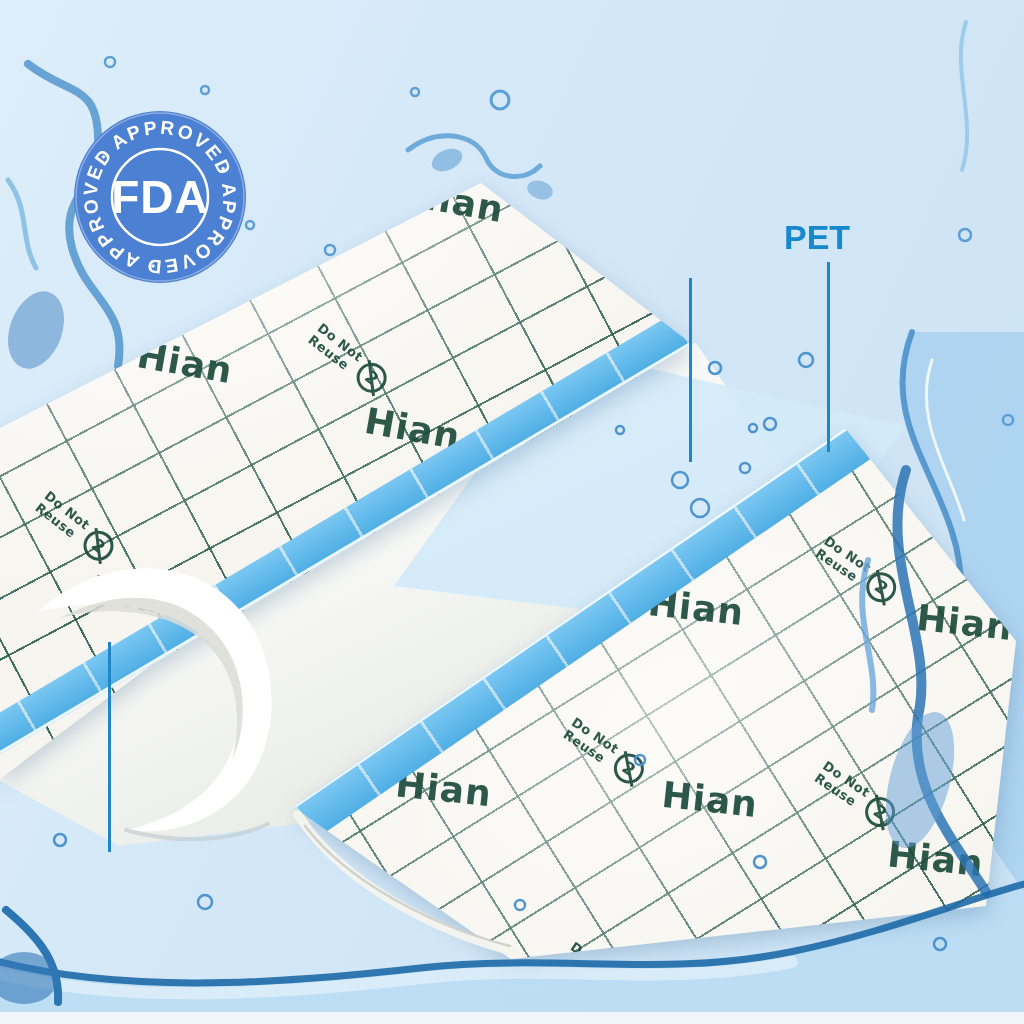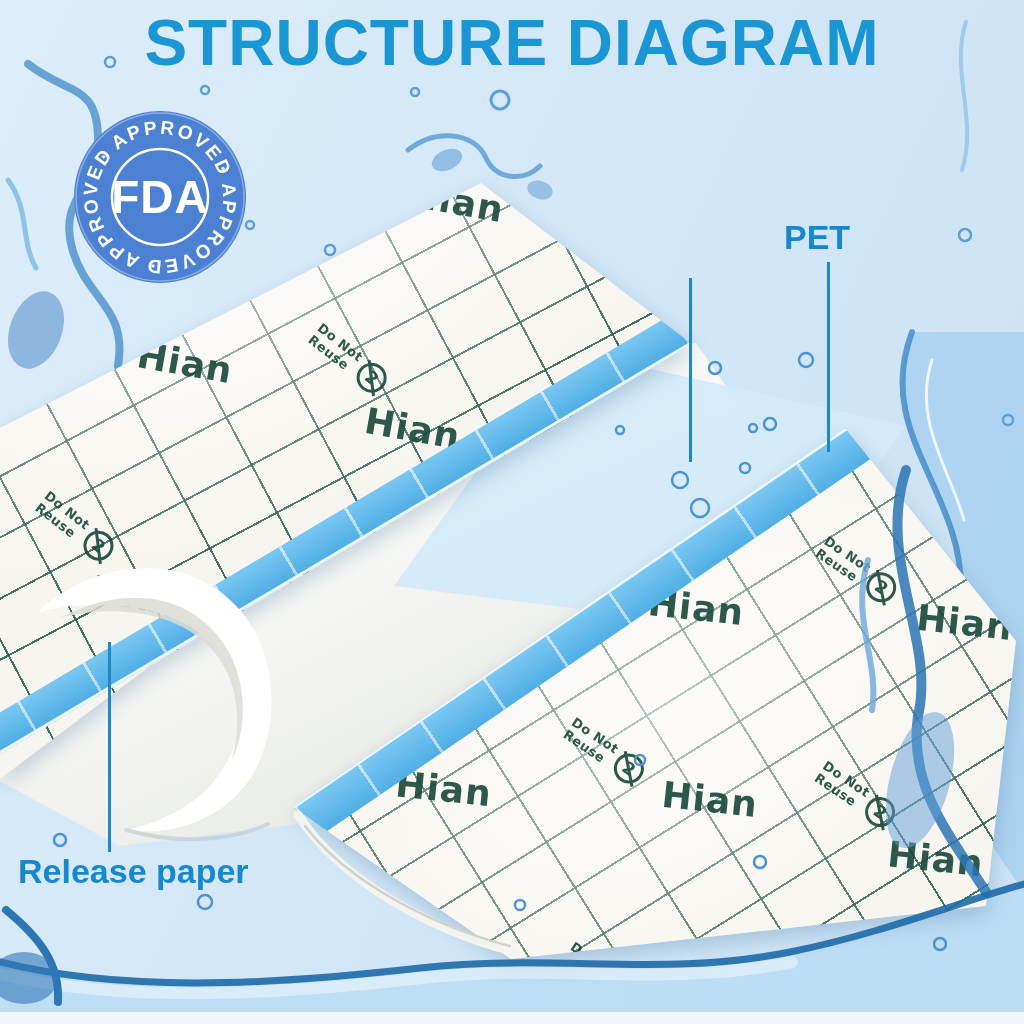--- a/index.html
+++ b/index.html
@@ -288,21 +288,19 @@
     <circle cx="88" cy="88" r="48" fill="none" stroke="#ffffff" stroke-width="2.5"></circle>
     <defs>
       <path id="ringpath" d="M 25 88 A 63 63 0 1 1 151 88 A 63 63 0 1 1 25 88 A 63 63 0 1 1 151 88"></path>
     </defs>
     <text class="ring-txt"><textPath href="#ringpath" startOffset="36">· APPROVED</textPath></text>
     <text class="ring-txt"><textPath href="#ringpath" startOffset="168">· APPROVED</textPath></text>
     <text class="ring-txt"><textPath href="#ringpath" startOffset="300">· APPROVED</textPath></text>
     <text class="fda-txt" x="88" y="104" text-anchor="middle">FDA</text>
   </svg>
 
-  <div class="title">STRUCTURE DIAGRAM</div>
 
   <div class="lead" style="left:689px;top:278px;height:184px"></div>
   <div class="lbl" style="left:784px;top:218px">PET</div>
   <div class="lead" style="left:827px;top:262px;height:190px"></div>
-  <div class="lbl" style="left:18px;top:852px">Release paper</div>
   <div class="lead" style="left:108px;top:642px;height:210px"></div>
 
 </div>
 
 </body></html>

